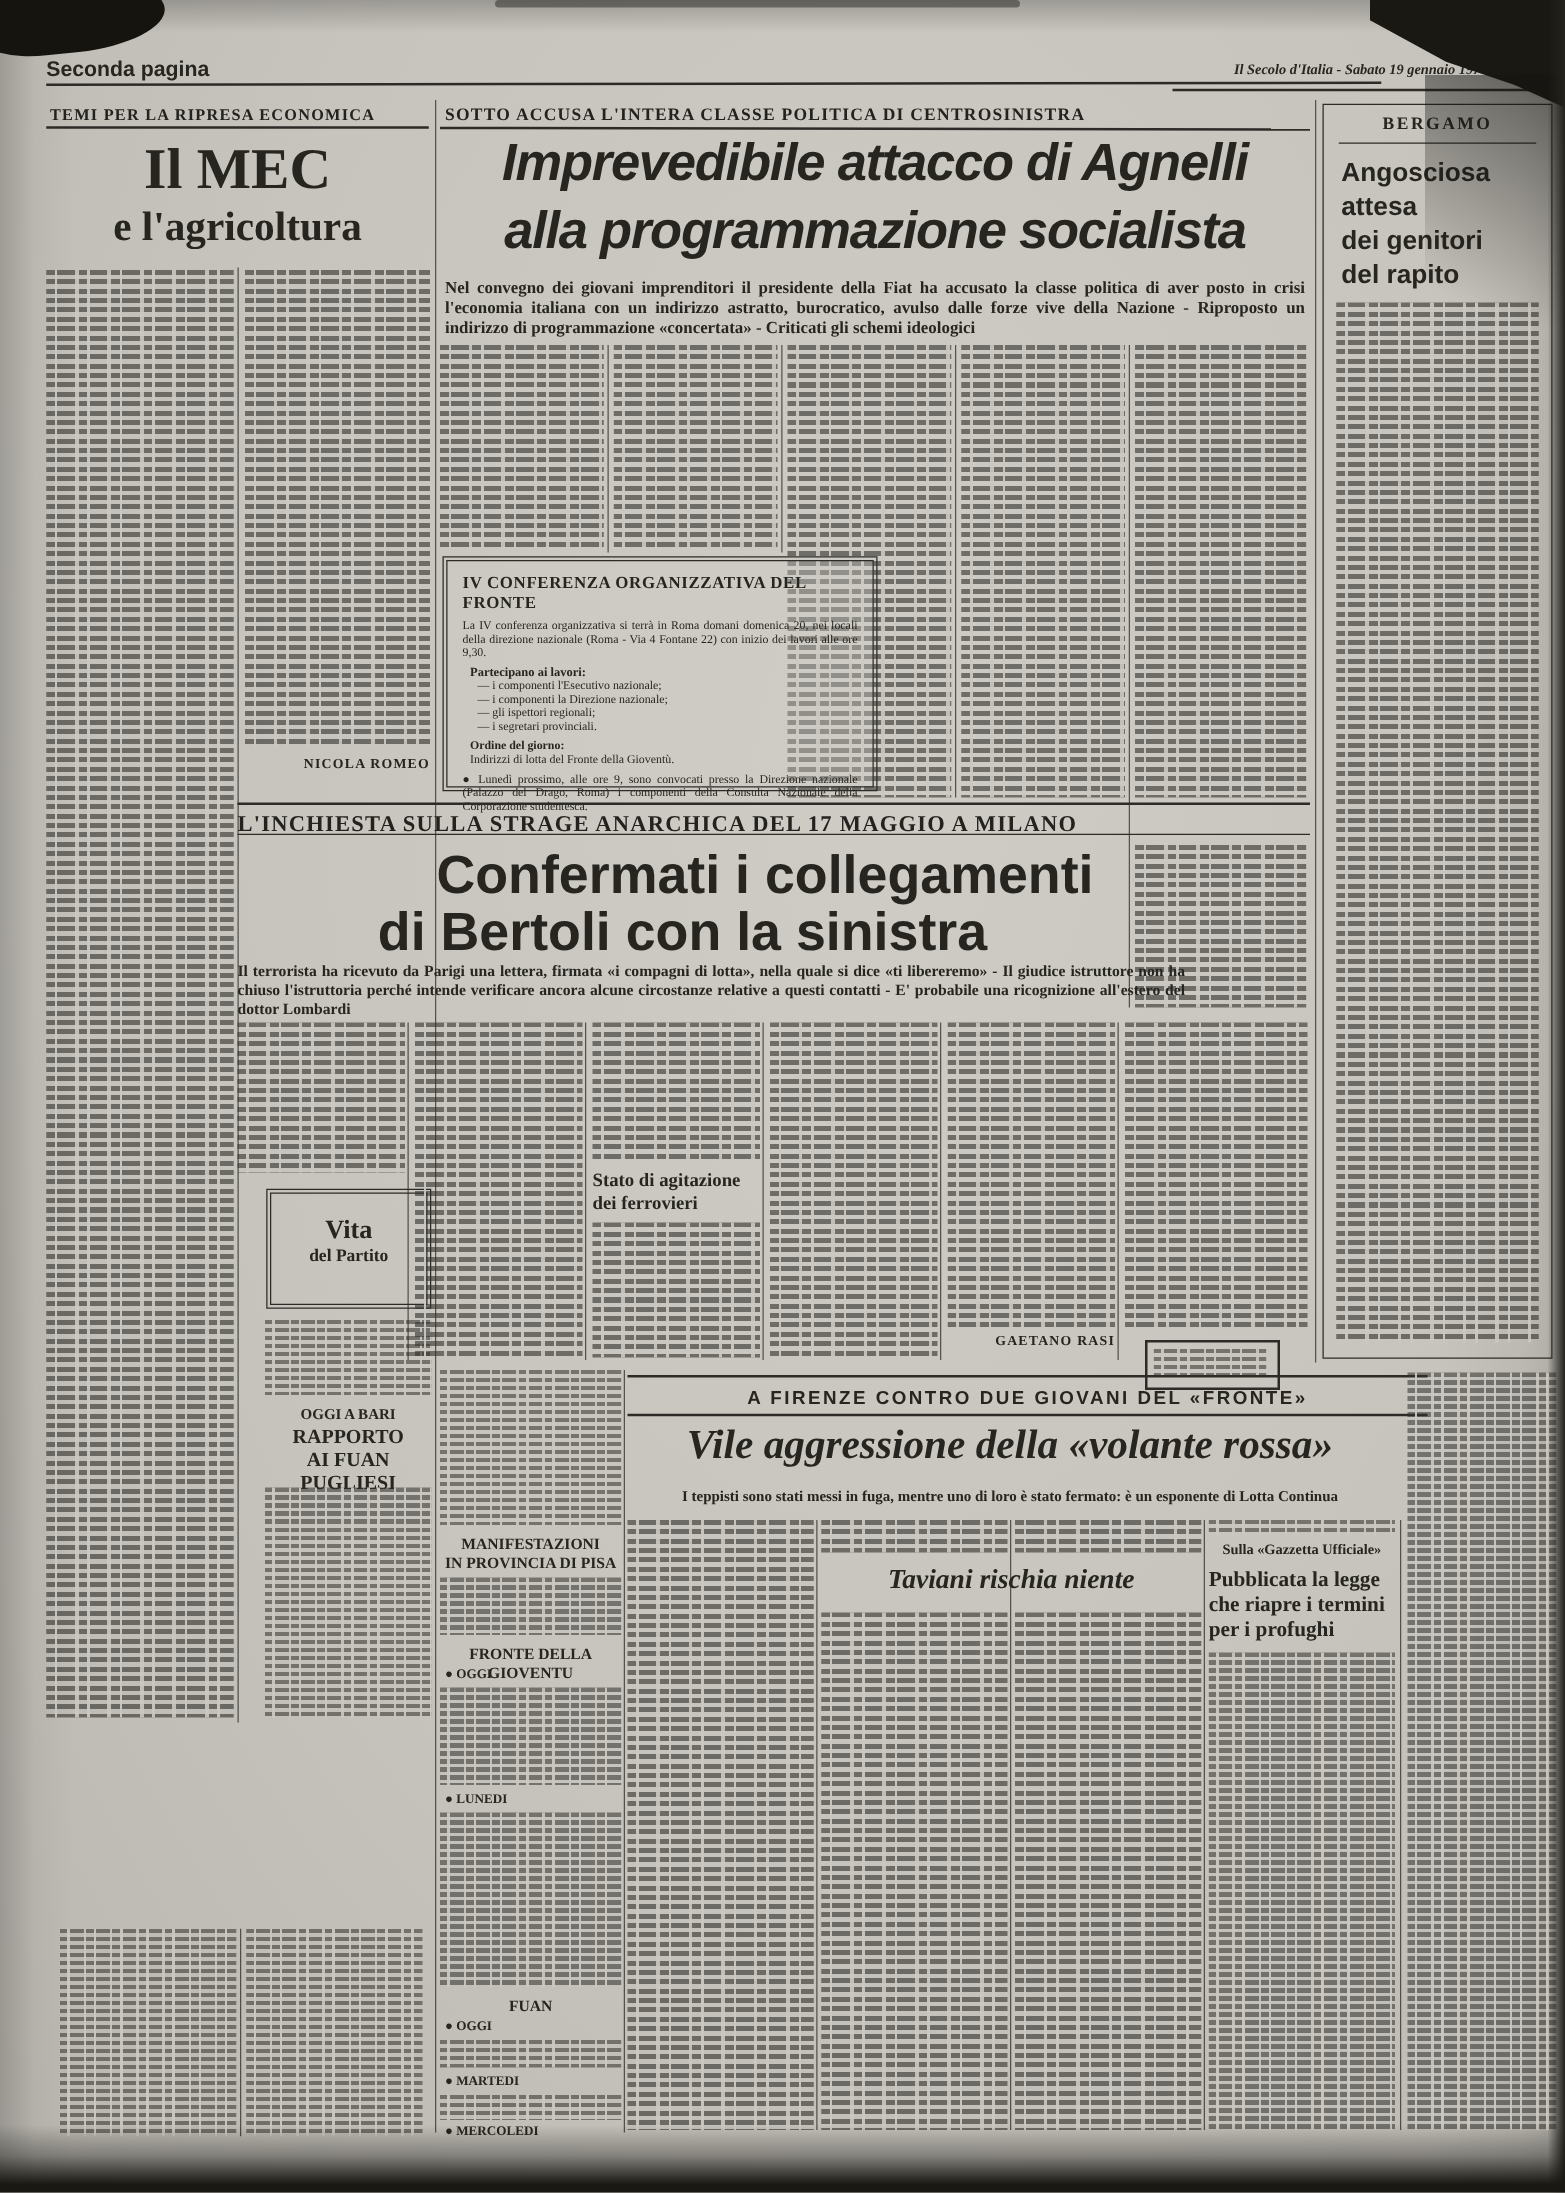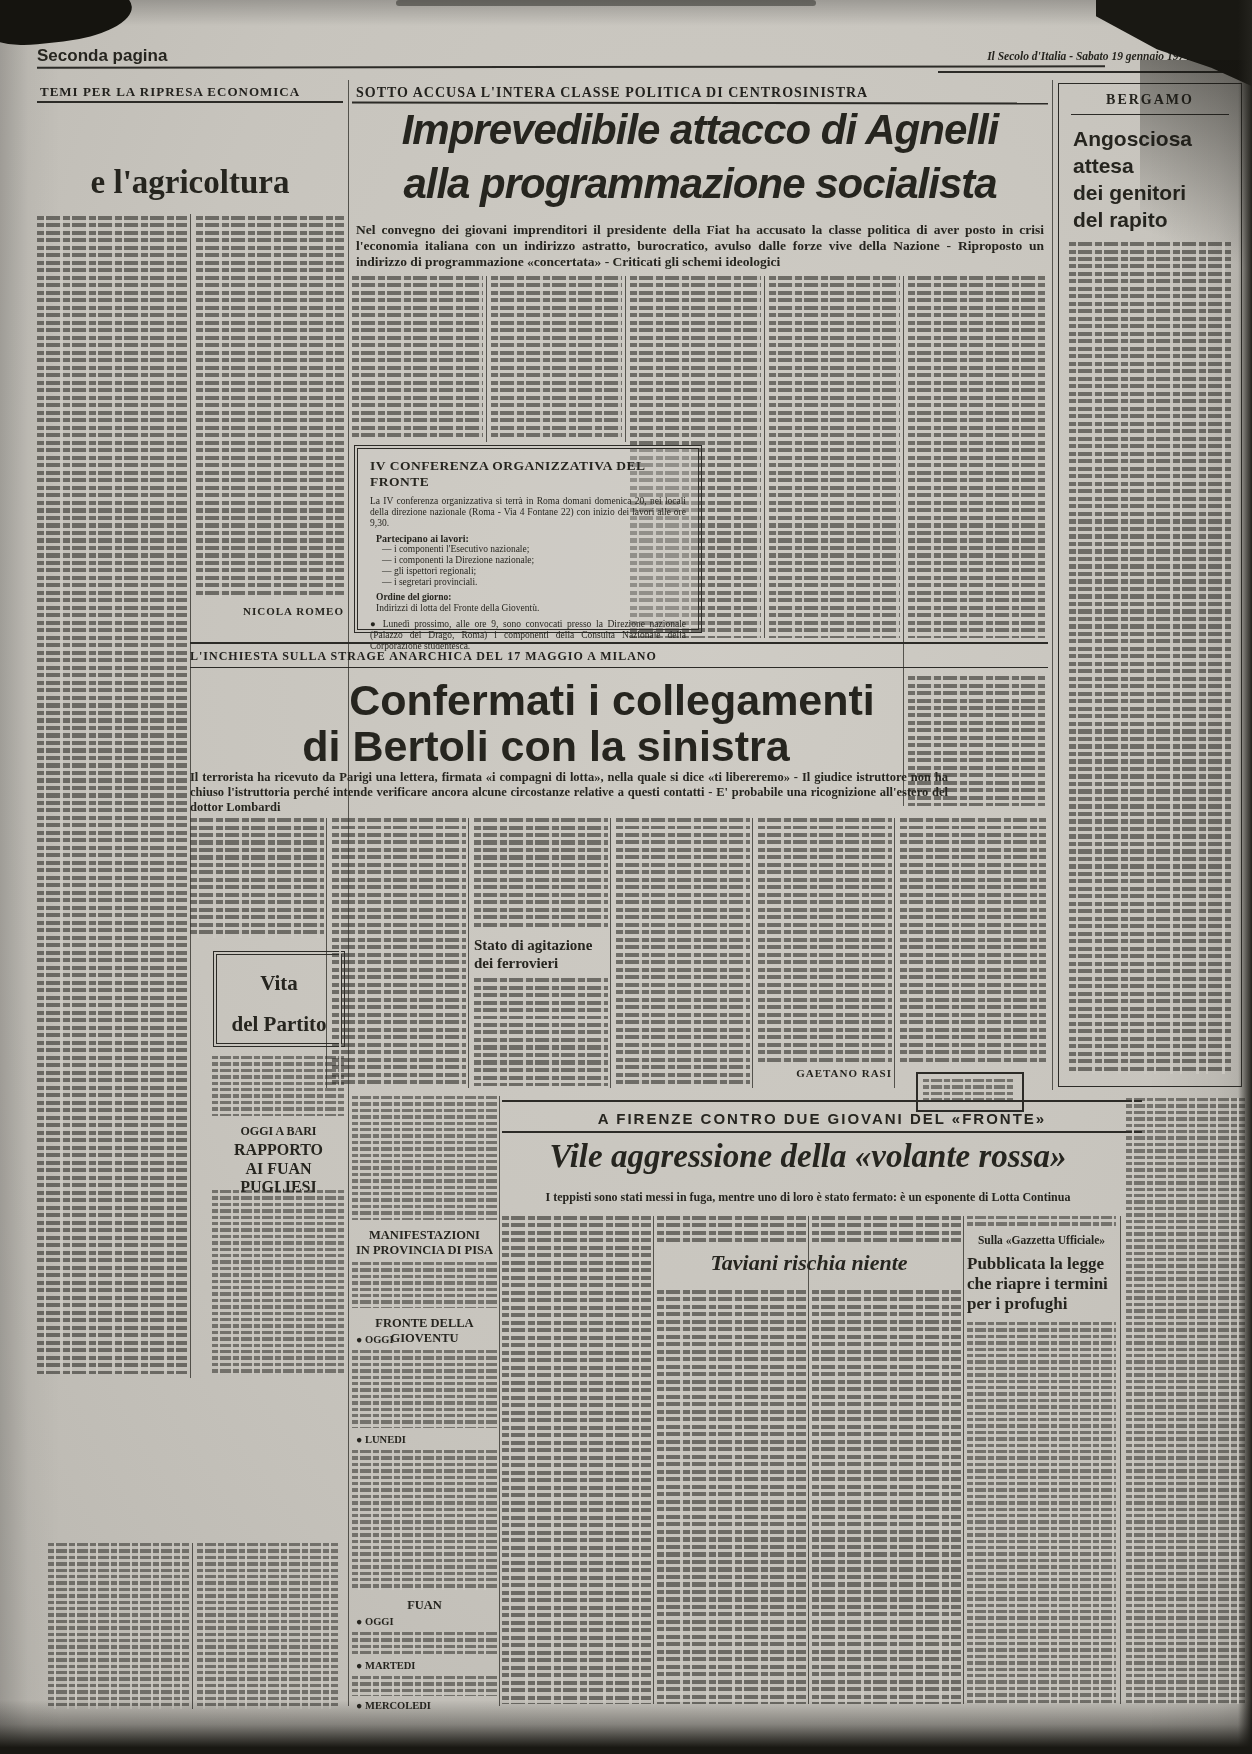--- a/index.html
+++ b/index.html
@@ -55,28 +55,29 @@
   <div class="abs serif" style="left:860px;top:50px;width:330px;font-size:11.5px;font-style:italic;font-weight:bold;text-align:right;">Il Secolo d'Italia - Sabato 19 gennaio 1974</div>
   <div class="rule-h" style="left:37px;top:66px;width:1068px;height:1.5px;transform:rotate(-.08deg);"></div>
   <div class="rule-h" style="left:938px;top:71px;width:312px;height:2px;"></div>
 
   <div class="rule-v" style="left:348px;top:80px;height:1626px;"></div>
   <div class="rule-v" style="left:1052px;top:80px;height:1010px;"></div>
   <div class="rule-v" style="left:190px;top:214px;height:1164px;"></div>
 
   <div class="abs kick" style="left:40px;top:85px;">TEMI PER LA RIPRESA ECONOMICA</div>
   <div class="rule-h" style="left:37px;top:101px;width:306px;height:2px;"></div>
+  <div class="abs serif b ctr" style="left:37px;top:108px;width:306px;font-size:46px;">Il MEC</div>
   <div class="abs serif b ctr" style="left:37px;top:164px;width:306px;font-size:33px;">e l'agricoltura</div>
   <div class="gk" style="left:37px;top:216px;width:150px;height:1158px;"></div>
   <div class="gk" style="left:196px;top:216px;width:148px;height:382px;"></div>
   <div class="abs byline right" style="left:196px;top:606px;width:148px;">NICOLA ROMEO</div>
 
   <div class="abs dbl" style="left:216px;top:954px;width:124px;height:88px;">
     <div class="ctr serif" style="margin-top:16px;font-size:21px;font-weight:600;">Vita</div>
-    <div class="ctr serif" style="margin-top:16px;font-size:21px;font-weight:600;">del Partito</div>
+    <div class="ctr serif" style="margin-top:2px;font-size:14px;font-weight:600;">del Partito</div>
   </div>
   <div class="gk gk-sm" style="left:212px;top:1056px;width:133px;height:60px;"></div>
   <div class="abs serif b ctr" style="left:206px;top:1124px;width:145px;font-size:12px;">OGGI A BARI</div>
   <div class="abs serif b ctr" style="left:206px;top:1141px;width:145px;font-size:16px;">RAPPORTO</div>
   <div class="abs serif b ctr" style="left:206px;top:1160px;width:145px;font-size:16px;">AI FUAN PUGLIESI</div>
   <div class="gk gk-sm" style="left:212px;top:1190px;width:133px;height:184px;"></div>
 
   <div class="gk gk-sm" style="left:48px;top:1543px;width:141px;height:166px;"></div>
   <div class="gk gk-sm" style="left:197px;top:1543px;width:141px;height:166px;"></div>
   <div class="rule-v" style="left:192px;top:1543px;height:166px;"></div>
@@ -104,21 +105,21 @@
     <div class="serif" style="margin:0 12px 0 24px;font-size:9.5px;line-height:11px;">— i componenti l'Esecutivo nazionale;</div>
     <div class="serif" style="margin:0 12px 0 24px;font-size:9.5px;line-height:11px;">— i componenti la Direzione nazionale;</div>
     <div class="serif" style="margin:0 12px 0 24px;font-size:9.5px;line-height:11px;">— gli ispettori regionali;</div>
     <div class="serif" style="margin:0 12px 0 24px;font-size:9.5px;line-height:11px;">— i segretari provinciali.</div>
     <div class="serif b" style="margin:4px 12px 0 18px;font-size:9.5px;line-height:11px;">Ordine del giorno:</div>
     <div class="serif" style="margin:0 12px 0 18px;font-size:9.5px;line-height:11px;">Indirizzi di lotta del Fronte della Gioventù.</div>
     <div class="serif" style="margin:5px 12px 0 12px;font-size:9.5px;line-height:11px;text-align:justify;">● Lunedì prossimo, alle ore 9, sono convocati presso la Direzione nazionale (Palazzo del Drago, Roma) i componenti della Consulta Nazionale della Corporazione studentesca.</div>
   </div>
 
   <div class="rule-h" style="left:190px;top:642px;width:858px;height:2px;"></div>
-  <div class="abs kick" style="left:190px;top:650px;font-size:12px;">L'INCHIESTA SULLA STRAGE ANARCHICA DEL 17 MAGGIO A MILANO</div>
+  <div class="abs kick" style="left:190px;top:650px;font-size:18px;">L'INCHIESTA SULLA STRAGE ANARCHICA DEL 17 MAGGIO A MILANO</div>
   <div class="rule-h" style="left:190px;top:667px;width:858px;height:1px;"></div>
   <div class="abs sans b ctr" style="left:190px;top:676px;width:844px;font-size:43px;letter-spacing:0;">Confermati i collegamenti</div>
   <div class="abs sans b ctr" style="left:190px;top:722px;width:712px;font-size:43px;">di Bertoli con la sinistra</div>
   <div class="gk" style="left:908px;top:676px;width:137px;height:130px;"></div>
   <div class="abs serif b just" style="left:190px;top:770px;width:758px;font-size:12.5px;line-height:15px;">Il terrorista ha ricevuto da Parigi una lettera, firmata «i compagni di lotta», nella quale si dice «ti libereremo» - Il giudice istruttore non ha chiuso l'istruttoria perché intende verificare ancora alcune circostanze relative a questi contatti - E' probabile una ricognizione all'estero del dottor Lombardi</div>
 
   <div class="gk" style="left:190px;top:818px;width:134px;height:120px;"></div>
   <div class="gk" style="left:332px;top:818px;width:134px;height:268px;"></div>
   <div class="gk" style="left:474px;top:818px;width:134px;height:112px;"></div>
   <div class="abs serif b" style="left:474px;top:936px;width:134px;font-size:15px;line-height:18px;">

